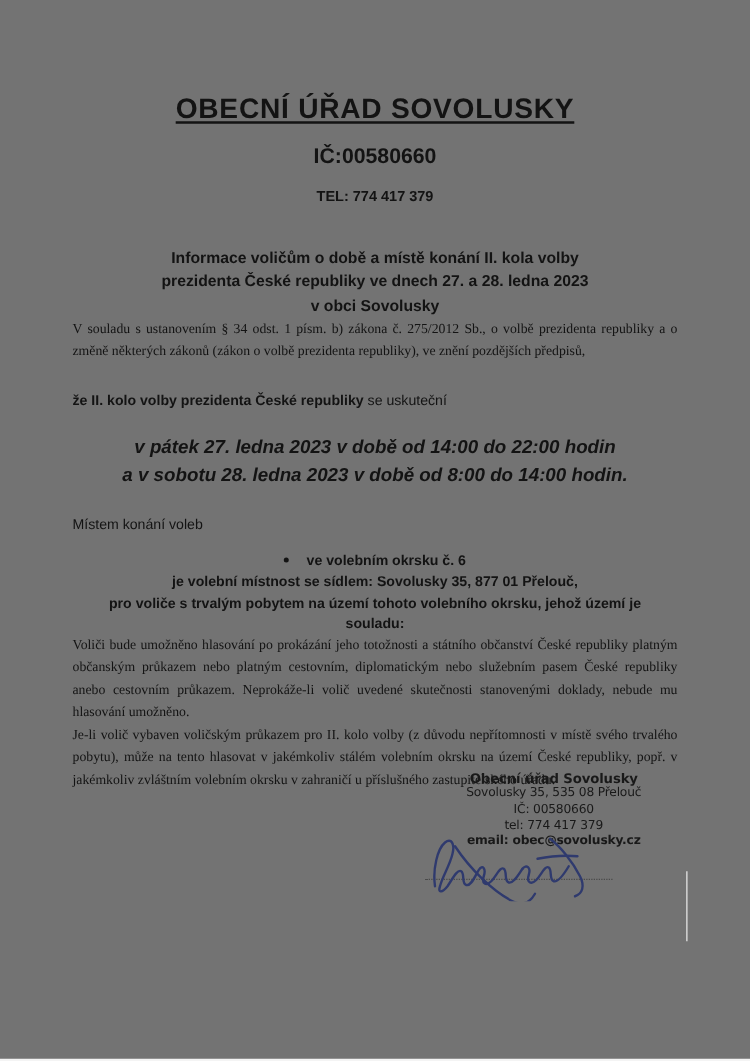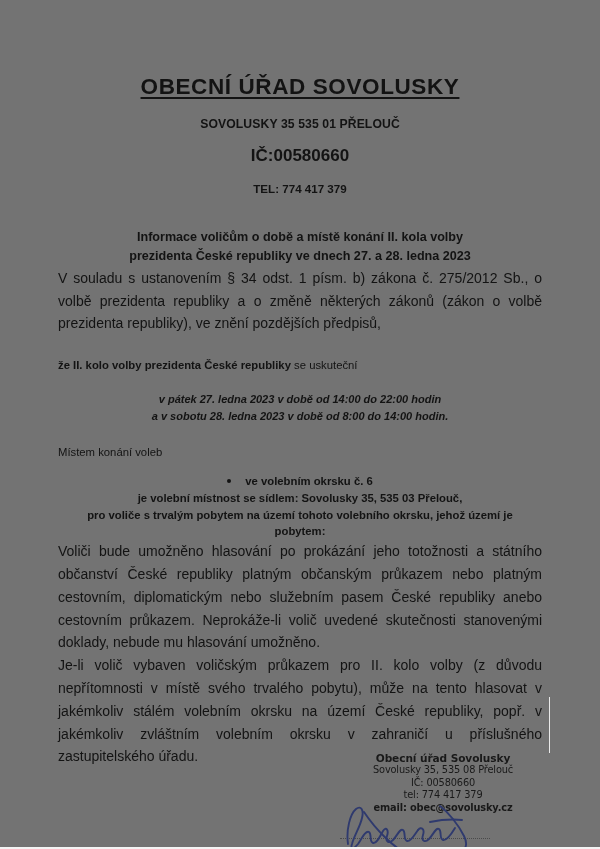--- a/index.html
+++ b/index.html
@@ -60,43 +60,44 @@
   .doc-title {
     text-align: center;
     font-size: 12.6px;
     font-weight: bold;
     line-height: 1.55;
     margin-top: 33px;
   }
 
   
   p.body {
-    font-size: 14px;
+    font-size: 11px;
     line-height: 1.63;
     text-align: justify;
     margin: 0;
+    font-family: Liberation Serif, serif;
   }
   .p-legal { margin-top: 28px; }
 
   .informuji {
     text-align: center;
     font-size: 11.3px;
     letter-spacing: 2.6px;
     margin-top: 24px;
   }
 
   .uskutecni {
     font-size: 11.3px;
     margin-top: 24px;
   }
   .uskutecni b { font-weight: bold; }
 
   .datetimes {
     text-align: center;
-    font-size: 11px;
+    font-size: 15px;
     font-weight: bold;
     font-style: italic;
     line-height: 1.5;
     margin-top: 20px;
   }
 
   .mistem {
     font-size: 11.3px;
     margin-top: 22px;
   }
@@ -203,51 +204,51 @@
   }
 </style>
 </head>
 <body>
 
 <div class="page">
   <div class="content">
 
     <div class="letterhead">
       <div class="org-title">OBECNÍ ÚŘAD SOVOLUSKY</div>
-      <div class="addr-line">SOVOLUSKY 35     535 01 PŘELOUČ</div>
       <div class="ico-line">IČ:00580660</div>
       <div class="tel-line">TEL: 774 417 379</div>
     </div>
 
     <div class="doc-title">
       <div>Informace voličům o době a místě konání II. kola volby</div>
       <div>prezidenta České republiky ve dnech 27. a 28. ledna 2023</div>
+      <div>v obci Sovolusky</div>
     </div>
 
     <p class="body p-legal">V souladu s ustanovením § 34 odst. 1 písm. b) zákona č. 275/2012 Sb., o volbě prezidenta republiky a o změně některých zákonů (zákon o volbě prezidenta republiky), ve znění pozdějších předpisů,</p>
 
 
     <div class="uskutecni">
       <b>že II. kolo volby prezidenta České republiky</b><span> se uskuteční</span>
     </div>
 
     <div class="datetimes">
       <div>v pátek 27. ledna 2023 v době od 14:00 do 22:00 hodin</div>
       <div>a v sobotu 28. ledna 2023 v době od 8:00 do 14:00 hodin.</div>
     </div>
 
     <div class="mistem">Místem konání voleb</div>
 
     <div class="place-block">
       <div class="bullet-row">
         <span class="bullet-dot"></span><span>ve volebním okrsku č. 6</span>
       </div>
-      <div>je volební místnost se sídlem: Sovolusky 35, 535 03 Přelouč,</div>
+      <div>je volební místnost se sídlem: Sovolusky 35, 877 01 Přelouč,</div>
       <div>pro voliče s trvalým pobytem na území tohoto volebního okrsku, jehož území je</div>
-      <div>pobytem:</div>
+      <div>souladu:</div>
     </div>
 
     <p class="body p-ident">Voliči bude umožněno hlasování po prokázání jeho totožnosti a státního občanství České republiky platným občanským průkazem nebo platným cestovním, diplomatickým nebo služebním pasem České republiky anebo cestovním průkazem. Neprokáže-li volič uvedené skutečnosti stanovenými doklady, nebude mu hlasování umožněno.</p>
 
 
     <p class="body p-card">Je-li volič vybaven voličským průkazem pro II. kolo volby (z důvodu nepřítomnosti v místě svého trvalého pobytu), může na tento hlasovat v jakémkoliv stálém volebním okrsku na území České republiky, popř. v jakémkoliv zvláštním volebním okrsku v zahraničí u příslušného zastupitelského úřadu.</p>
 
     <div class="footer">
 
       <div class="stamp">

